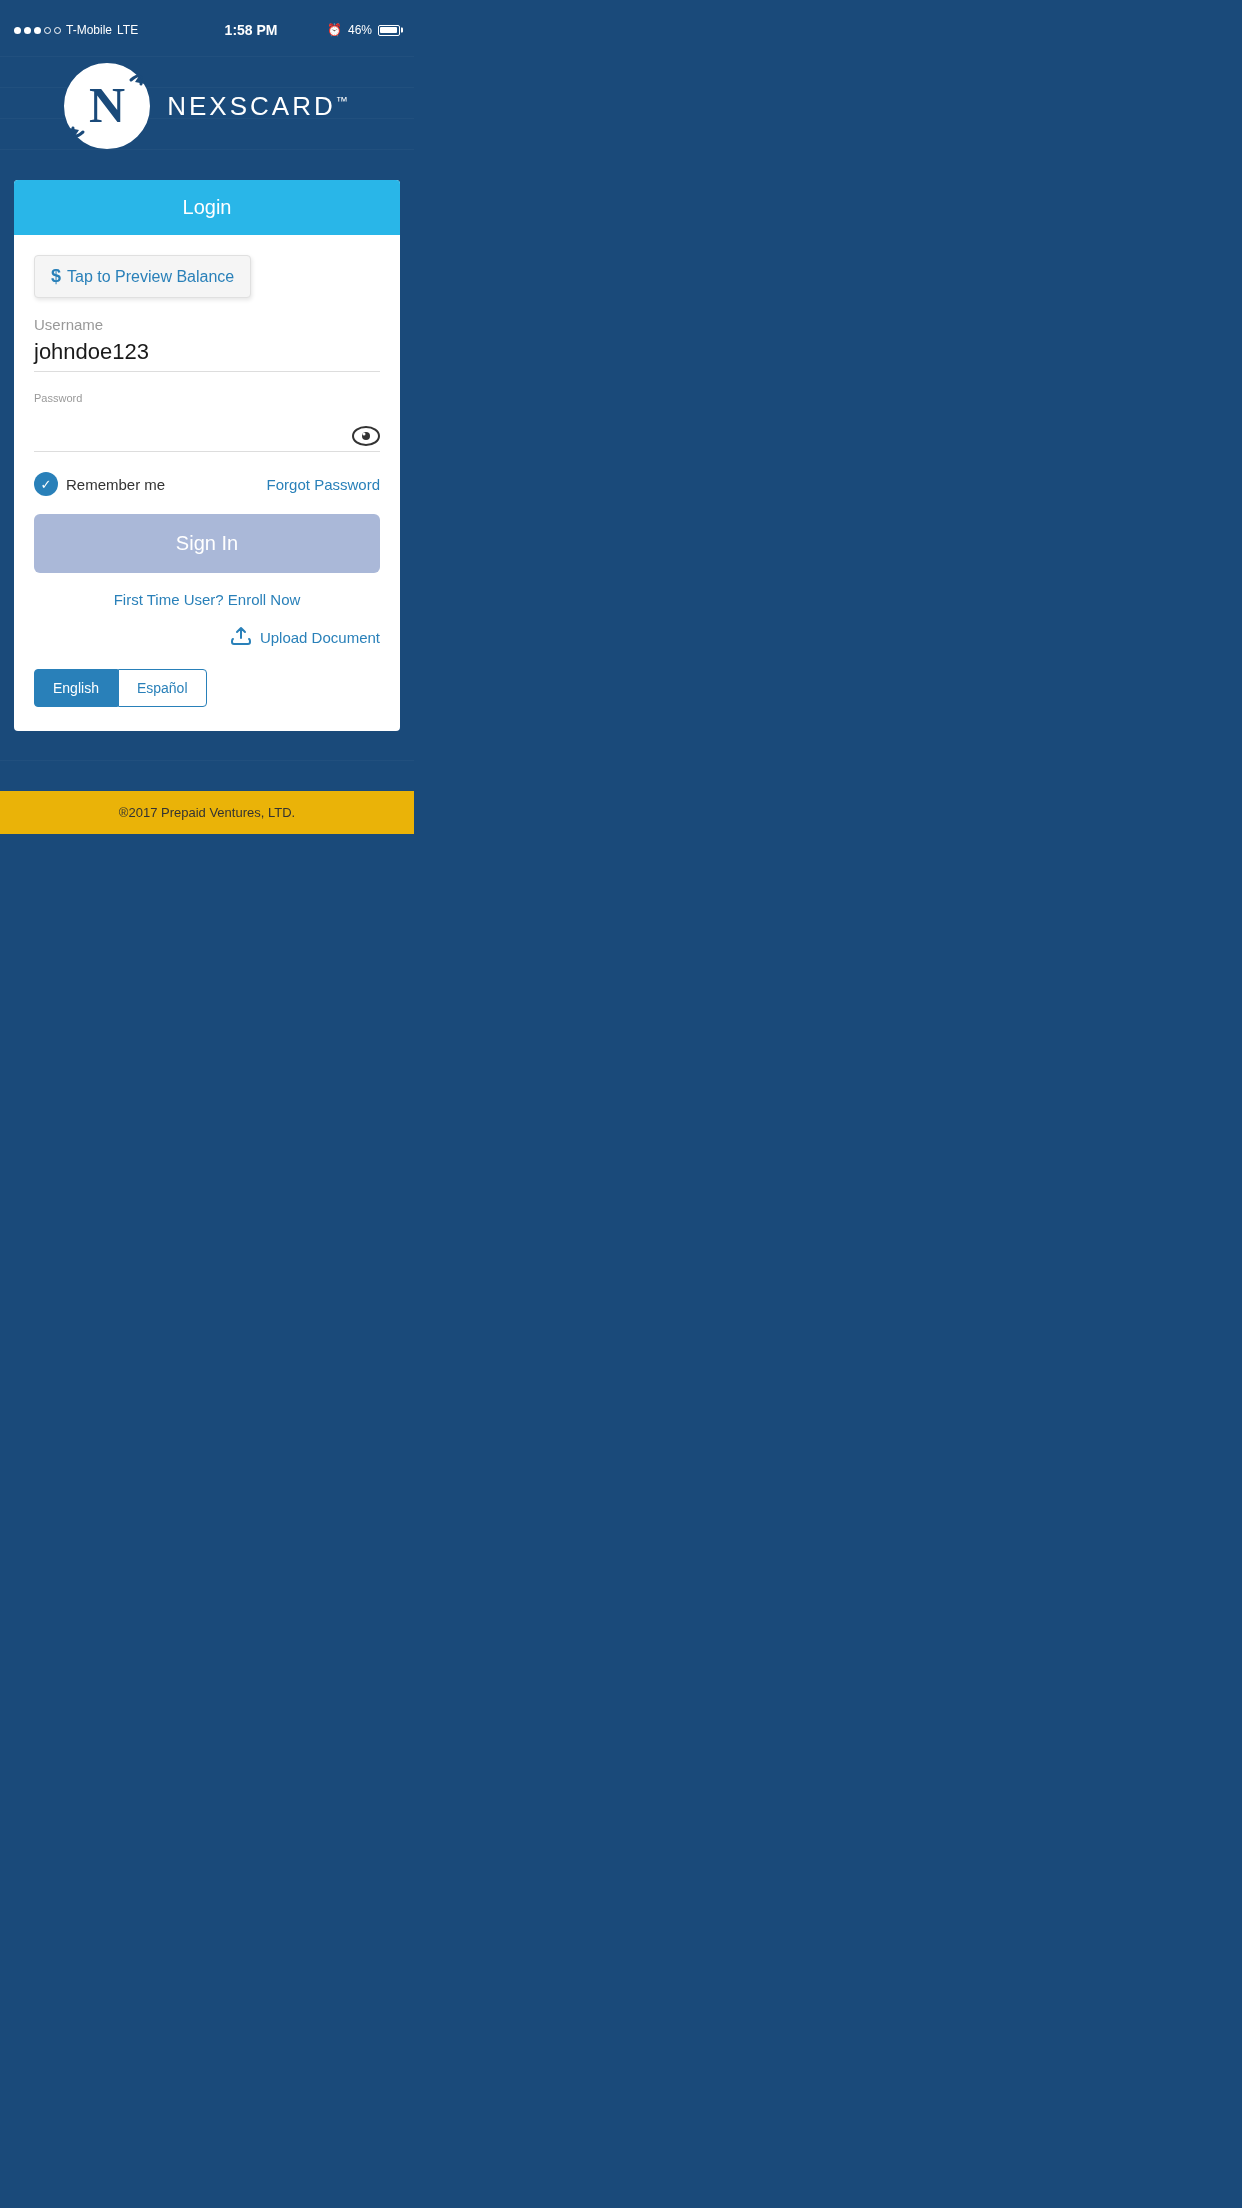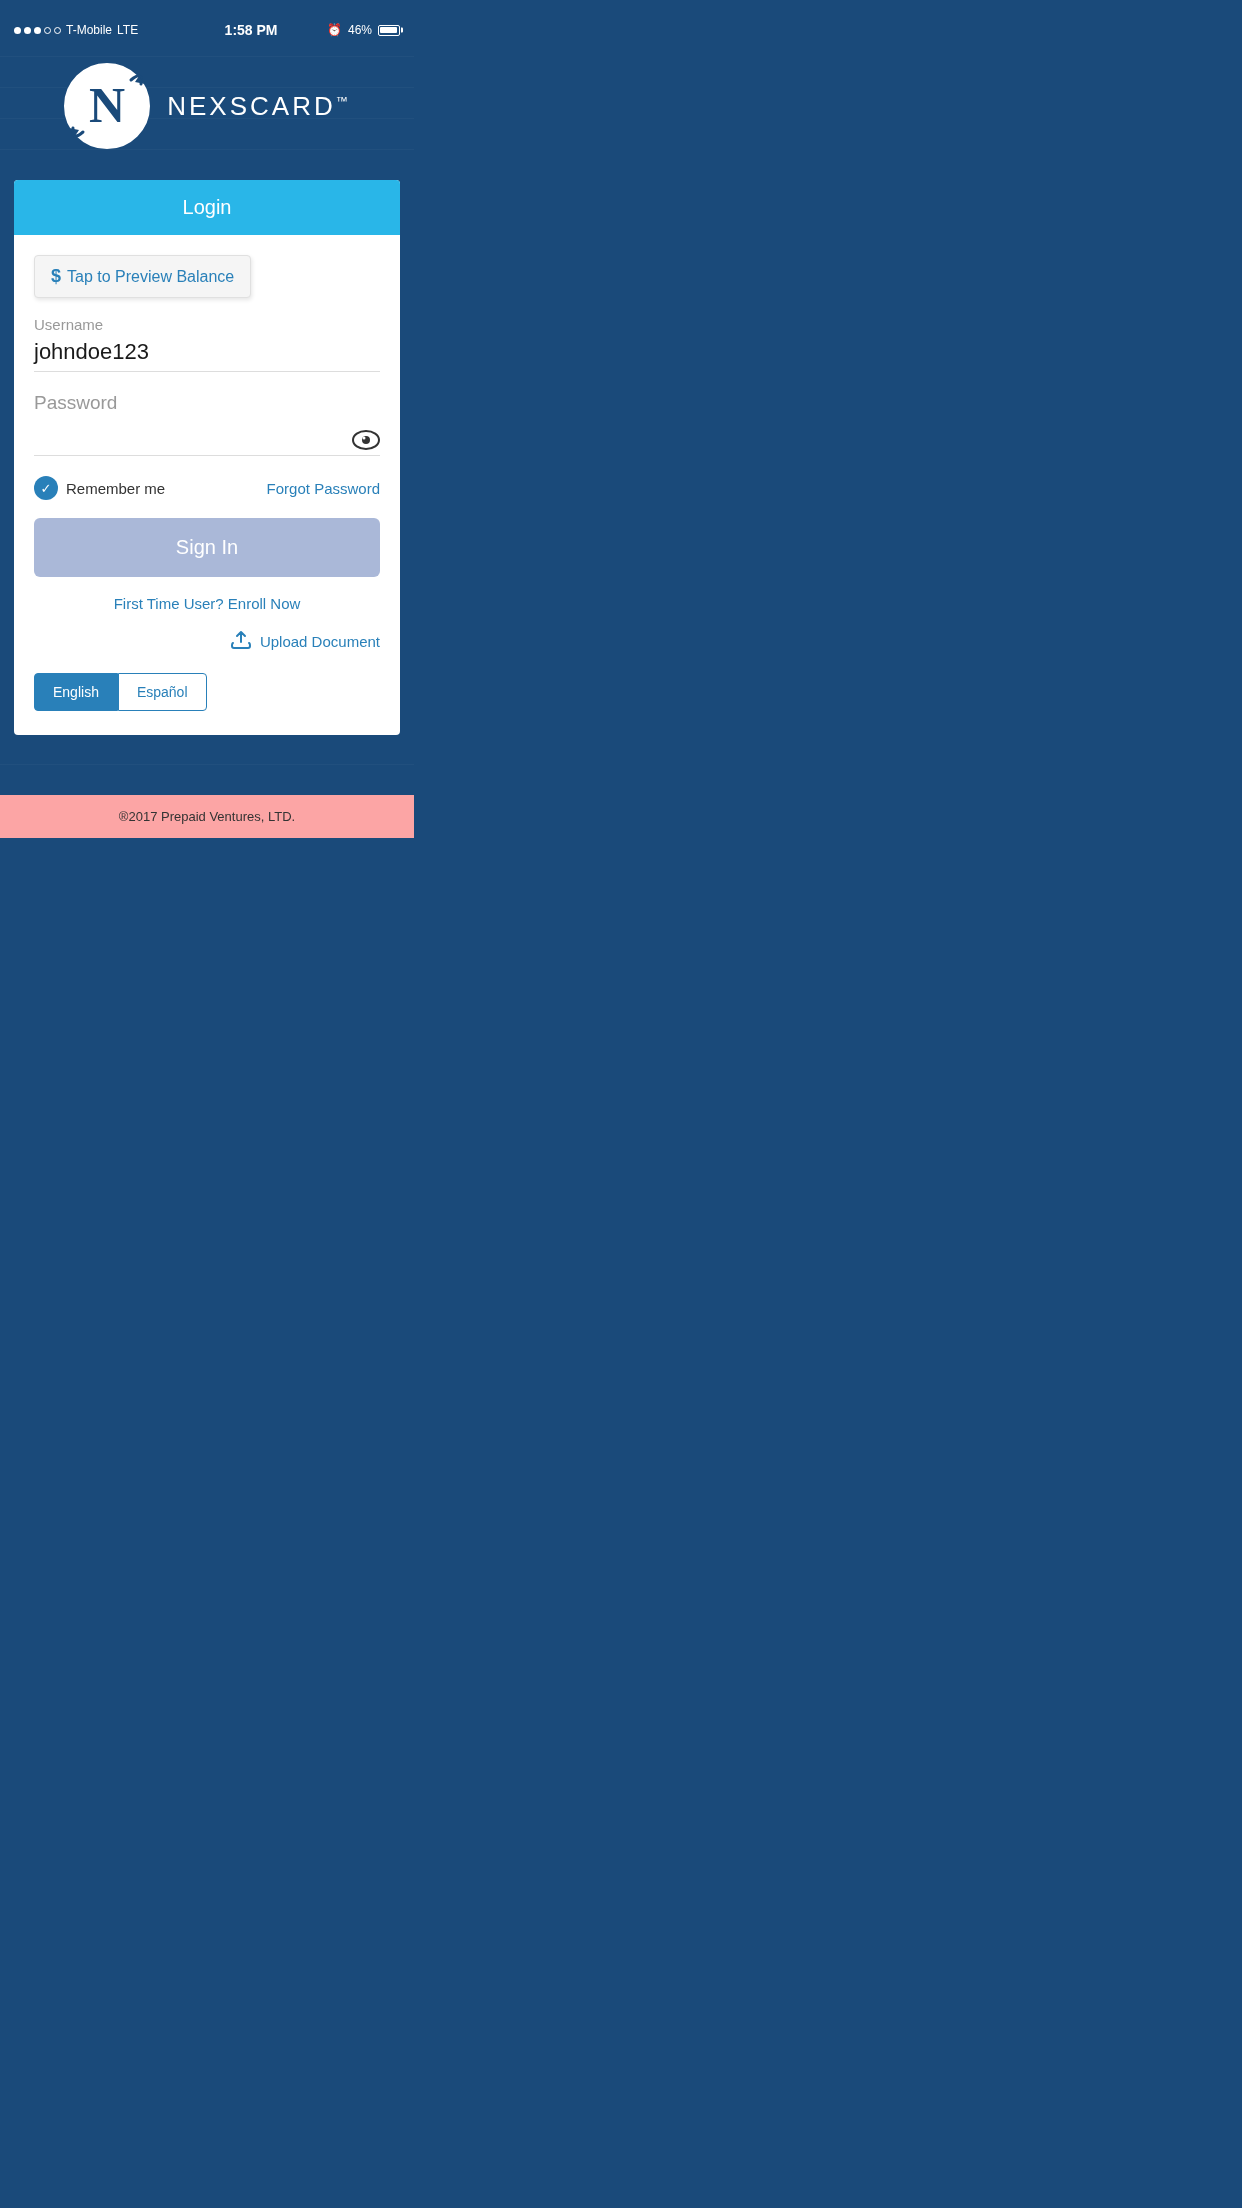--- a/index.html
+++ b/index.html
@@ -184,22 +184,22 @@
       margin-bottom: 20px;
     }
 
     .password-field-container {
       position: relative;
       margin-bottom: 6px;
     }
 
     .password-label {
       color: #999;
-      font-size: 19px;
-      margin-bottom: 16px;
+      font-size: 11px;
+      margin-bottom: 22px;
     }
 
     .password-input-row {
       display: flex;
       align-items: center;
       justify-content: space-between;
     }
 
     .password-placeholder {
       color: #ccc;
@@ -332,21 +332,21 @@
         0deg,
         transparent,
         transparent 30px,
         rgba(255,255,255,0.03) 30px,
         rgba(255,255,255,0.03) 31px
       );
       min-height: 60px;
     }
 
     .footer {
-      background: #fca5a5;
+      background: #eab308;
       text-align: center;
       padding: 14px;
       font-size: 13px;
       color: #333;
     }
 
     
     .logo-svg-wrap {
       width: 88px;
       height: 88px;

